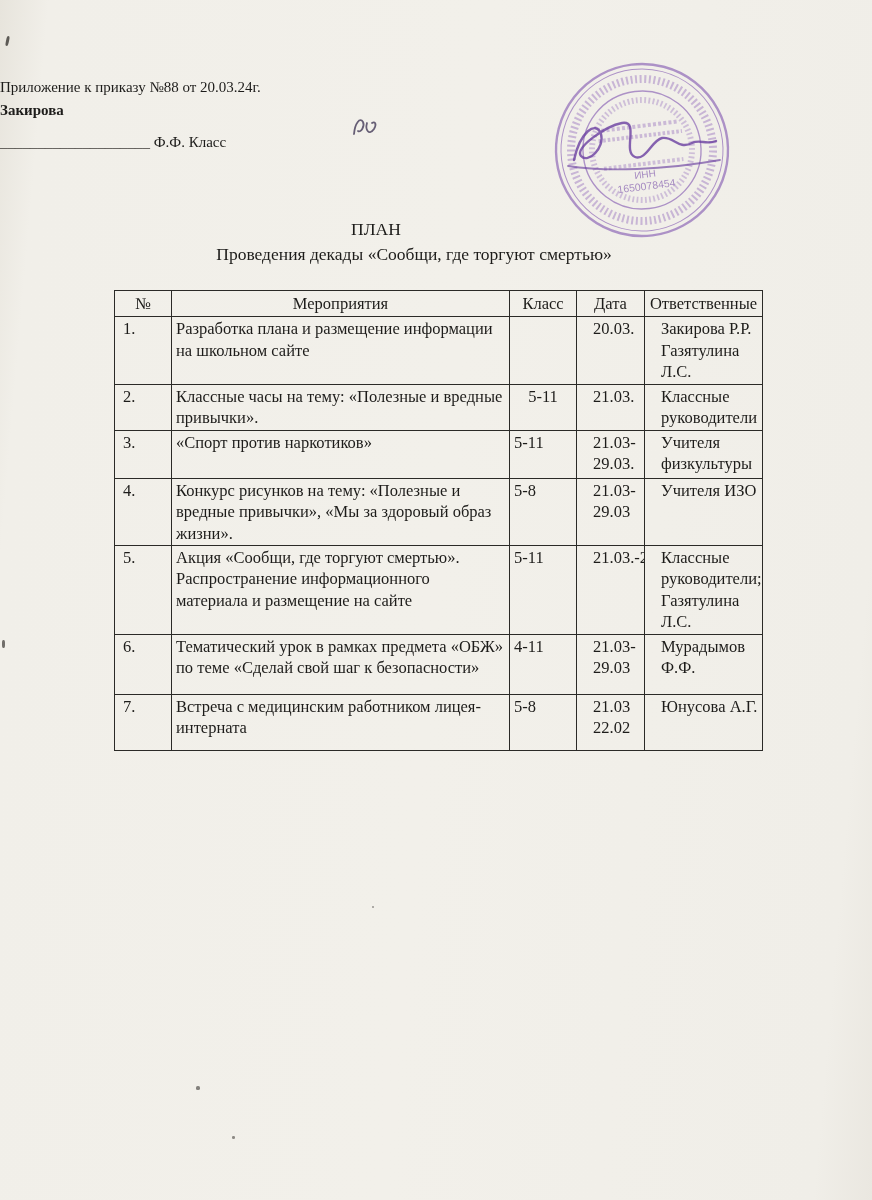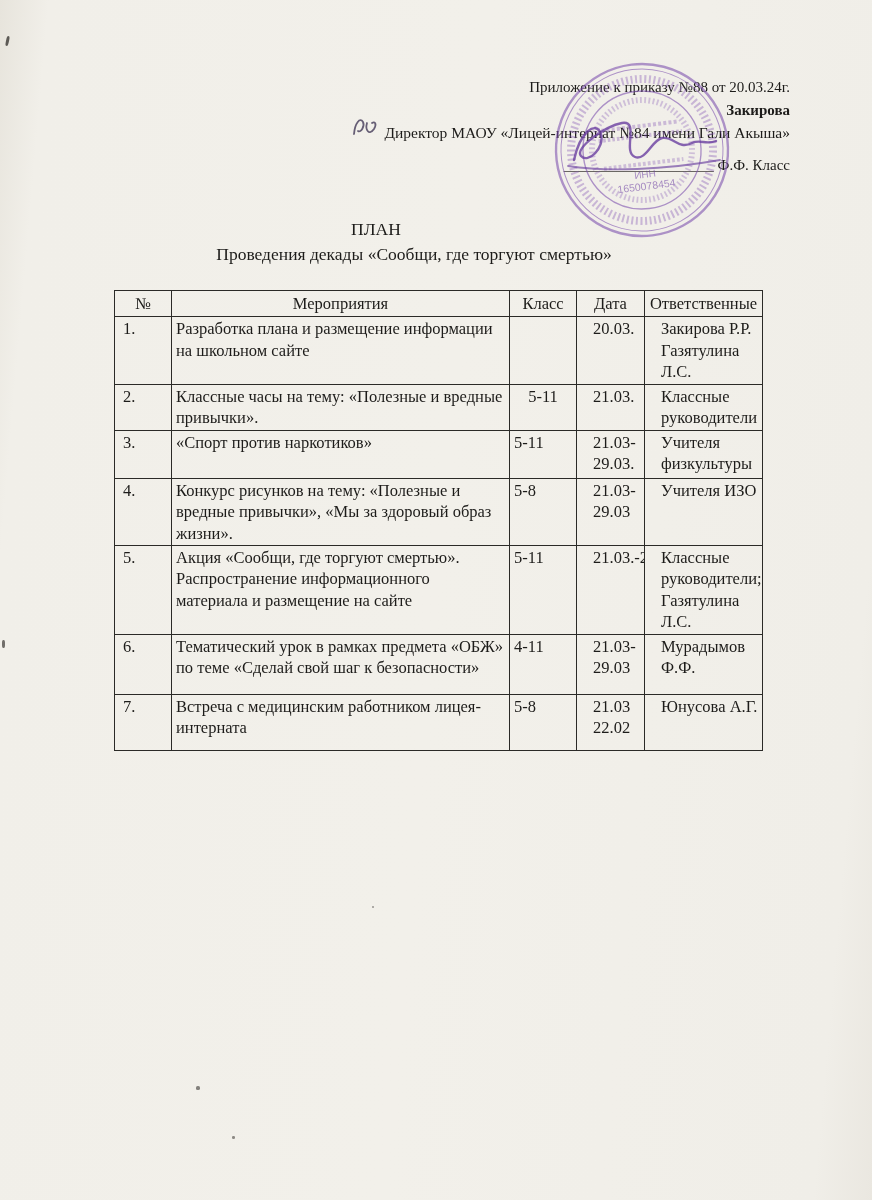--- a/index.html
+++ b/index.html
@@ -11,21 +11,21 @@
     overflow:hidden;
     background:#f1efe9;
   }
   .page {
     position:absolute; inset:0;
     background:linear-gradient(95deg,#e7e4dc 0%,#f1efe9 5%,#f2f0ea 50%,#f0eee8 94%,#eae7e0 100%);
   }
   
   .header {
     position:absolute; top:78px; left:0; width:762px;
-    text-align:right; font-size:15px; line-height:1.3;margin-left:28px;
+    font-size:15px; line-height:1.3;
   }
   .header .approve { font-weight:bold; margin-top:3px; }
   .header .director { margin-top:3px; font-size:15.5px; }
   .header .sigrow { margin-top:13px; }
   .header .sigrow .uline { color:#3c3a36; }
   
   .stamp {
     position:absolute; left:552px; top:60px; width:180px; height:180px;
     opacity:.58; transform:rotate(-7deg);
     pointer-events:none;
@@ -74,21 +74,20 @@
   .stamp-center-text { font-family:"Liberation Sans", sans-serif; }
 </style>
 </head>
 <body>
 
 <div class="page">
 
   <div class="header">
     <div>Приложение к приказу №88 от 20.03.24г.</div>
     <div class="approve">Закирова</div>
-    <div class="director">Директор МАОУ «Лицей-интернат №84 имени Гали Акыша»</div>
     <div class="sigrow">
       <span class="uline">____________________</span>
       <span>Ф.Ф. Класс</span>
     </div>
   </div>
 
   <svg class="handmark-svg" viewBox="0 0 32 28">
     <path d="M4,21 C5,10 10,4 13,9 C15,13 11,20 8,18 M17,10 C15,17 19,23 24,16 C27,11 25,8 22,10" fill="none" stroke="#4d4460" stroke-width="1.8" stroke-linecap="round" opacity="0.85"></path>
   </svg>
 

